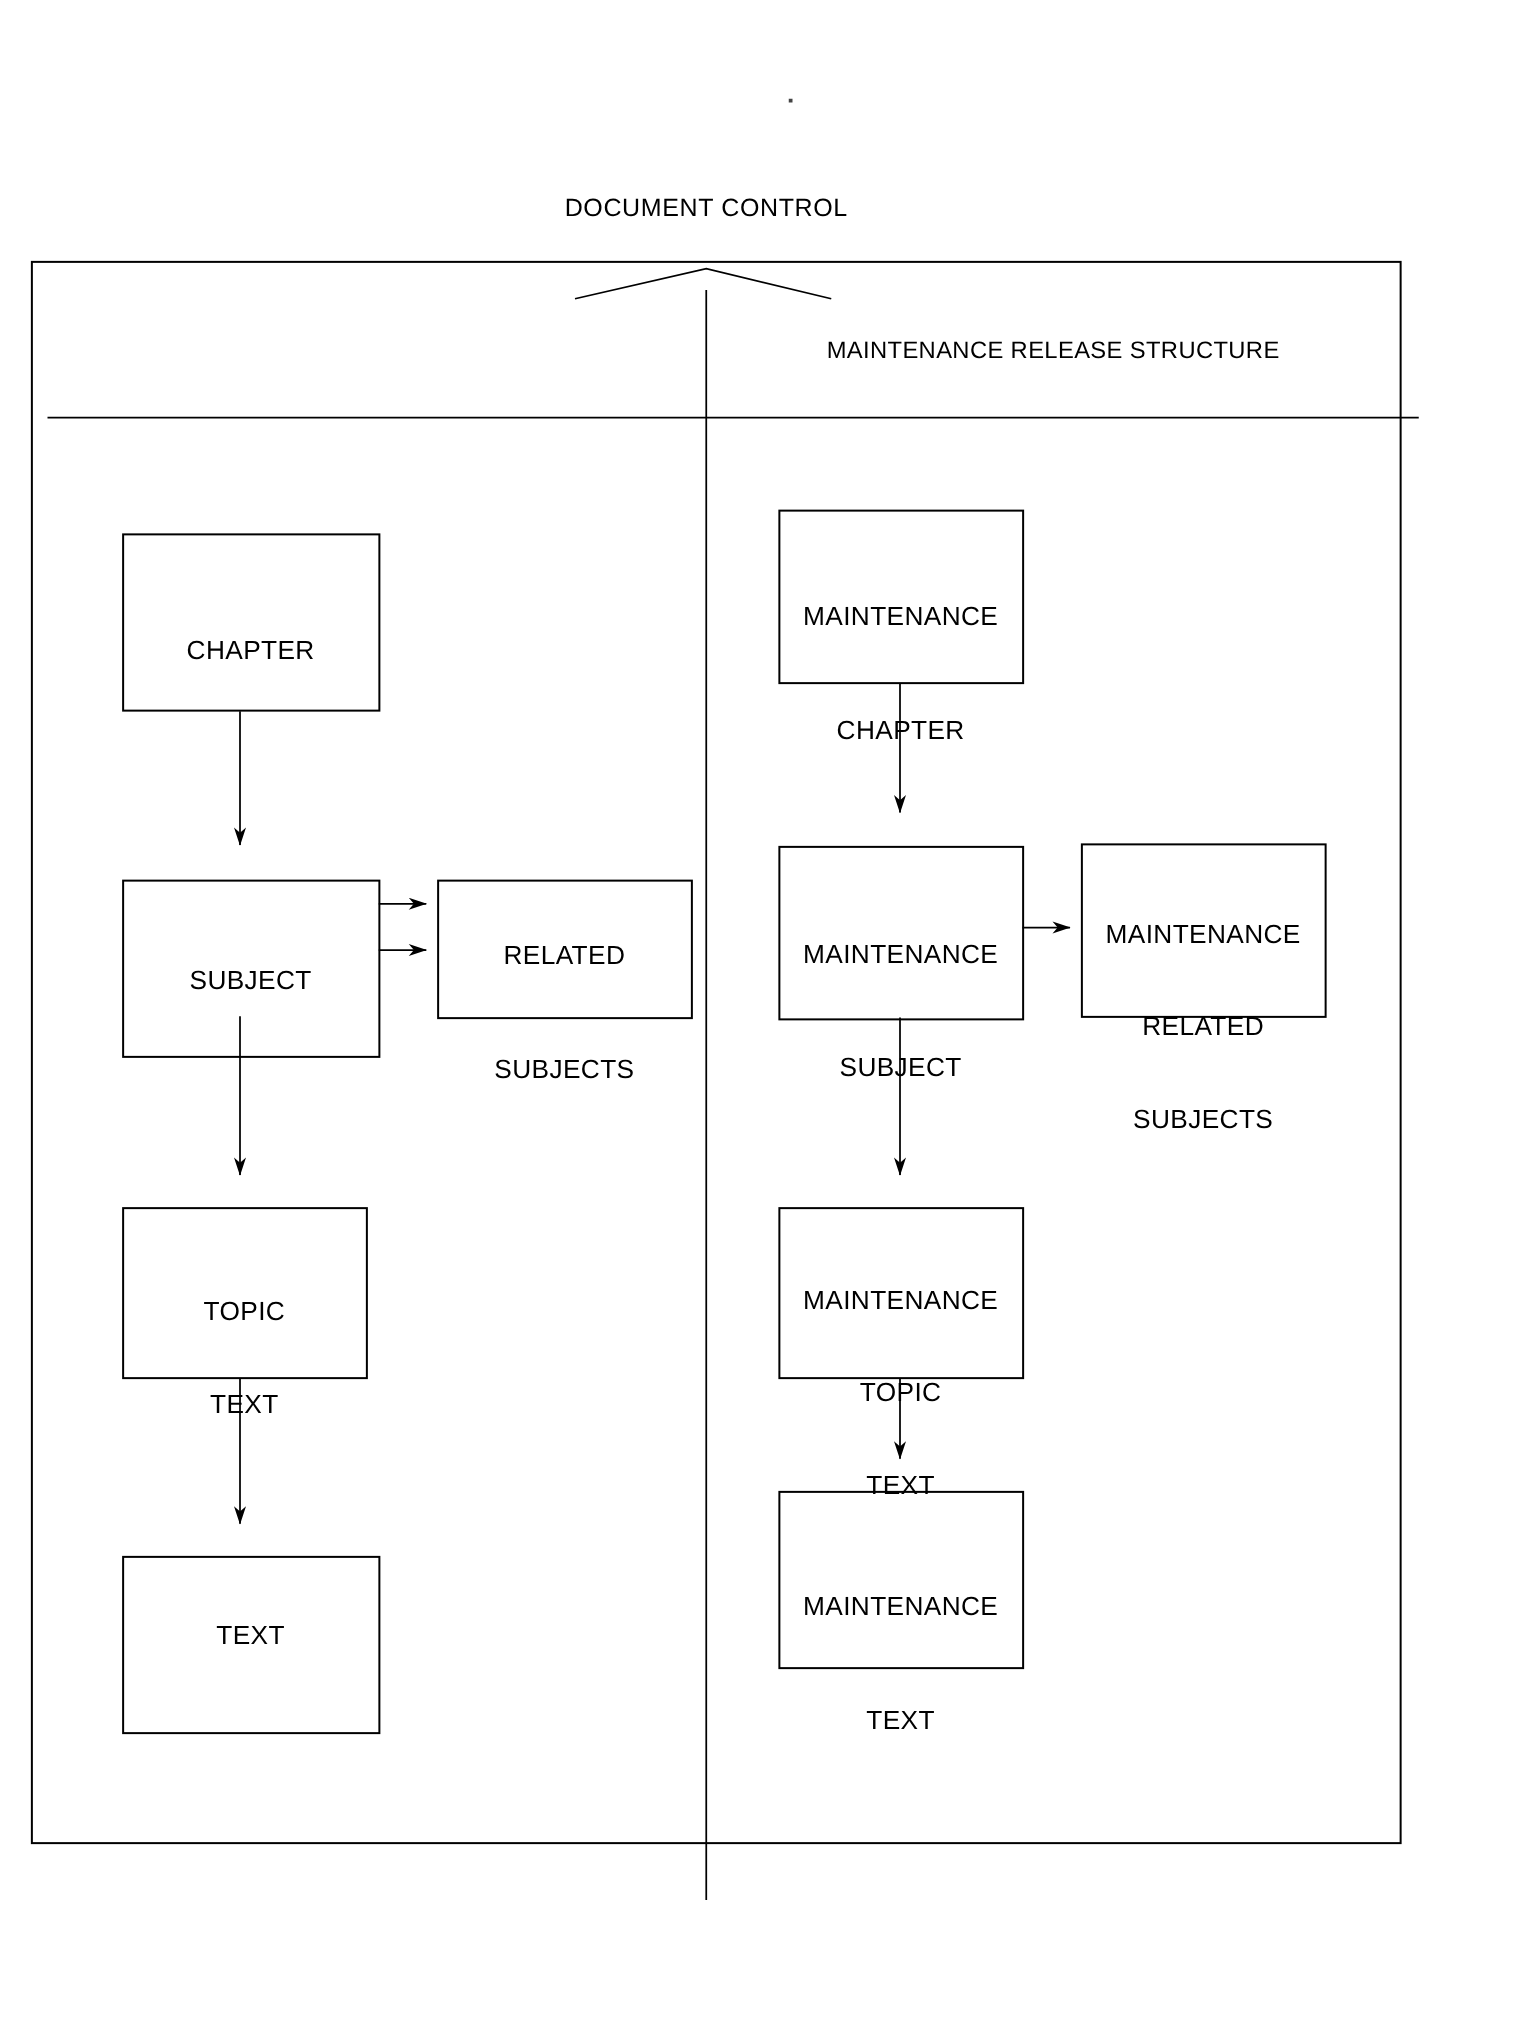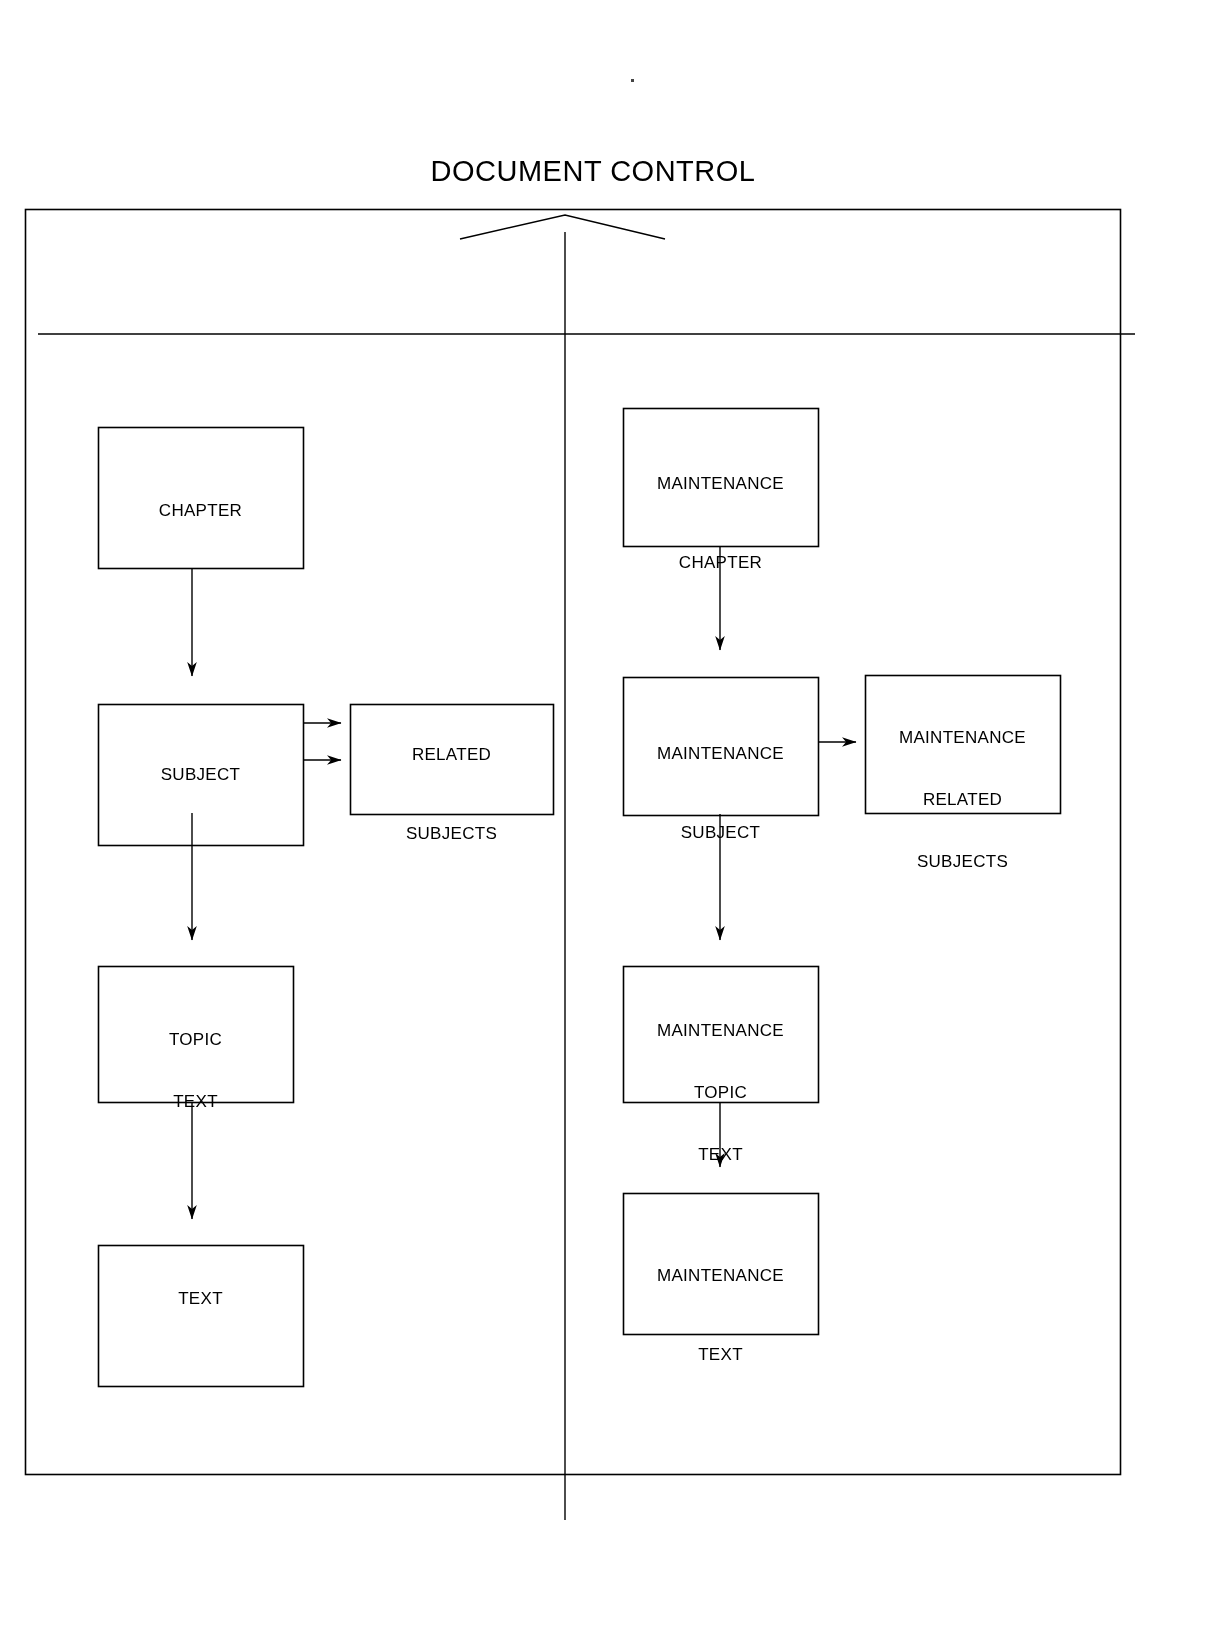--- a/index.html
+++ b/index.html
@@ -28,30 +28,29 @@
   }
   .lbl {
     position: absolute;
     text-align: center;
     white-space: pre;
     line-height: 1.0;
     color: #000;
     user-select: none;
   }
   .title-label {
-    font-size: 29px;
+    font-size: 20px;
     letter-spacing: 0.5px;
-    padding-left: 28px;
   }
   .col-header {
     font-size: 19px;
     letter-spacing: 0.3px;
   }
   .box-label {
-    font-size: 17px;
+    font-size: 21px;
     letter-spacing: 0.3px;
     text-align: center;
   }
   .box-label .ln { display: block; }
   .box-label .gap-lg { margin-top: 28px; }
   .box-label .gap-sm { margin-top: 11px; }
   .dot {
     position: absolute;
     width: 3px;
     height: 3px;
@@ -114,20 +113,21 @@
       <line x1="720" y1="547" x2="720" y2="650" marker-end="url(#arrowhead)"></line>
       <line x1="818" y1="742" x2="856" y2="742" marker-end="url(#arrowhead)"></line>
       <line x1="720" y1="814" x2="720" y2="940" marker-end="url(#arrowhead)"></line>
       <line x1="720" y1="1103" x2="720" y2="1167" marker-end="url(#arrowhead)"></line>
     </g>
   </svg>
 
   <div class="lbl title-label" style="left:0; top:157px; width:1130px;">DOCUMENT CONTROL</div>
 
 
+  <div class="lbl col-header" style="left:565px; top:271px; width:555px;">MAINTENANCE RELEASE STRUCTURE</div>
 
   <div class="lbl box-label" style="left:98px; top:468px; width:205px;">
     <span class="ln">CHAPTER</span>
   </div>
 
   <div class="lbl box-label" style="left:98px; top:732px; width:205px;">
     <span class="ln">SUBJECT</span>
   </div>
 
   <div class="lbl box-label" style="left:350px; top:712px; width:203px;">

